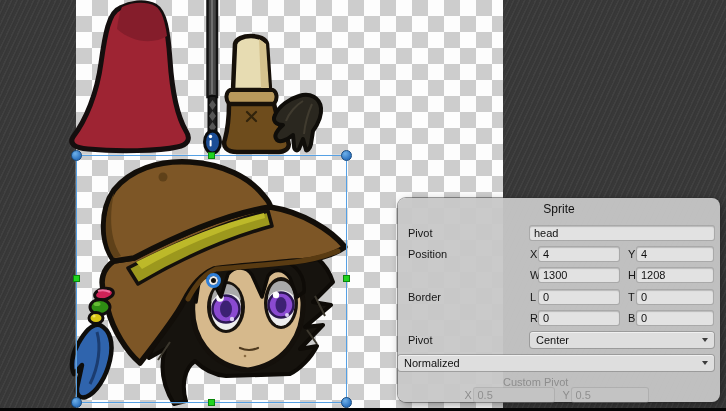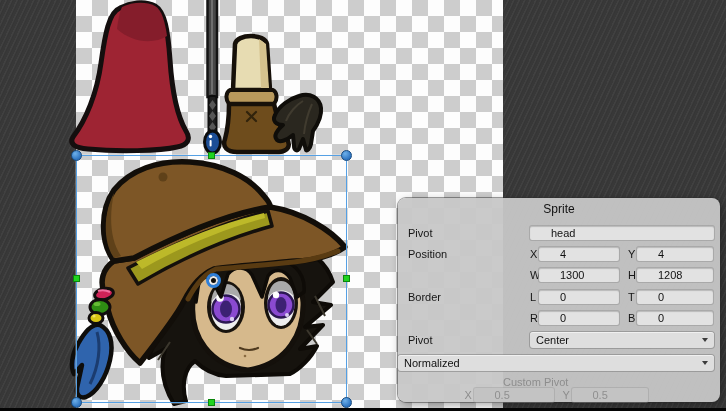--- a/index.html
+++ b/index.html
@@ -66,21 +66,21 @@
   .p-row.gap{margin-top:8px;}
   .p-row.last{margin-top:-2px;margin-bottom:0;flex-direction:column;}
   .p-label{
     width:122px;padding-left:10px;font-size:11px;color:#161616;flex:none;
     white-space:nowrap;
   }
   .p-fields{flex:1;display:flex;align-items:center;margin-right:6px;}
   .pfx{width:9px;flex:none;font-size:11px;color:#161616;}
   .txt{
     height:14px;font-size:11px;font-family:"Liberation Sans",sans-serif;
-    background:#e2e2e2;border:none;border-radius:2px;padding:0 21px;
+    background:#e2e2e2;border:none;border-radius:2px;padding:0 4px;
     box-sizing:border-box;color:#111;outline:none;
     box-shadow:inset 0 1px 1px rgba(0,0,0,0.18),0 0 0 1px rgba(150,150,150,0.55);
   }
   .txt.full{flex:1;}
   .txt.small{width:80px;}
   .txt.small2{width:76px;}
   .gap9{width:9px;flex:none;}
   .dd{
     flex:1;height:16px;background:#dedede;border-radius:3px;
     display:flex;align-items:center;justify-content:space-between;

